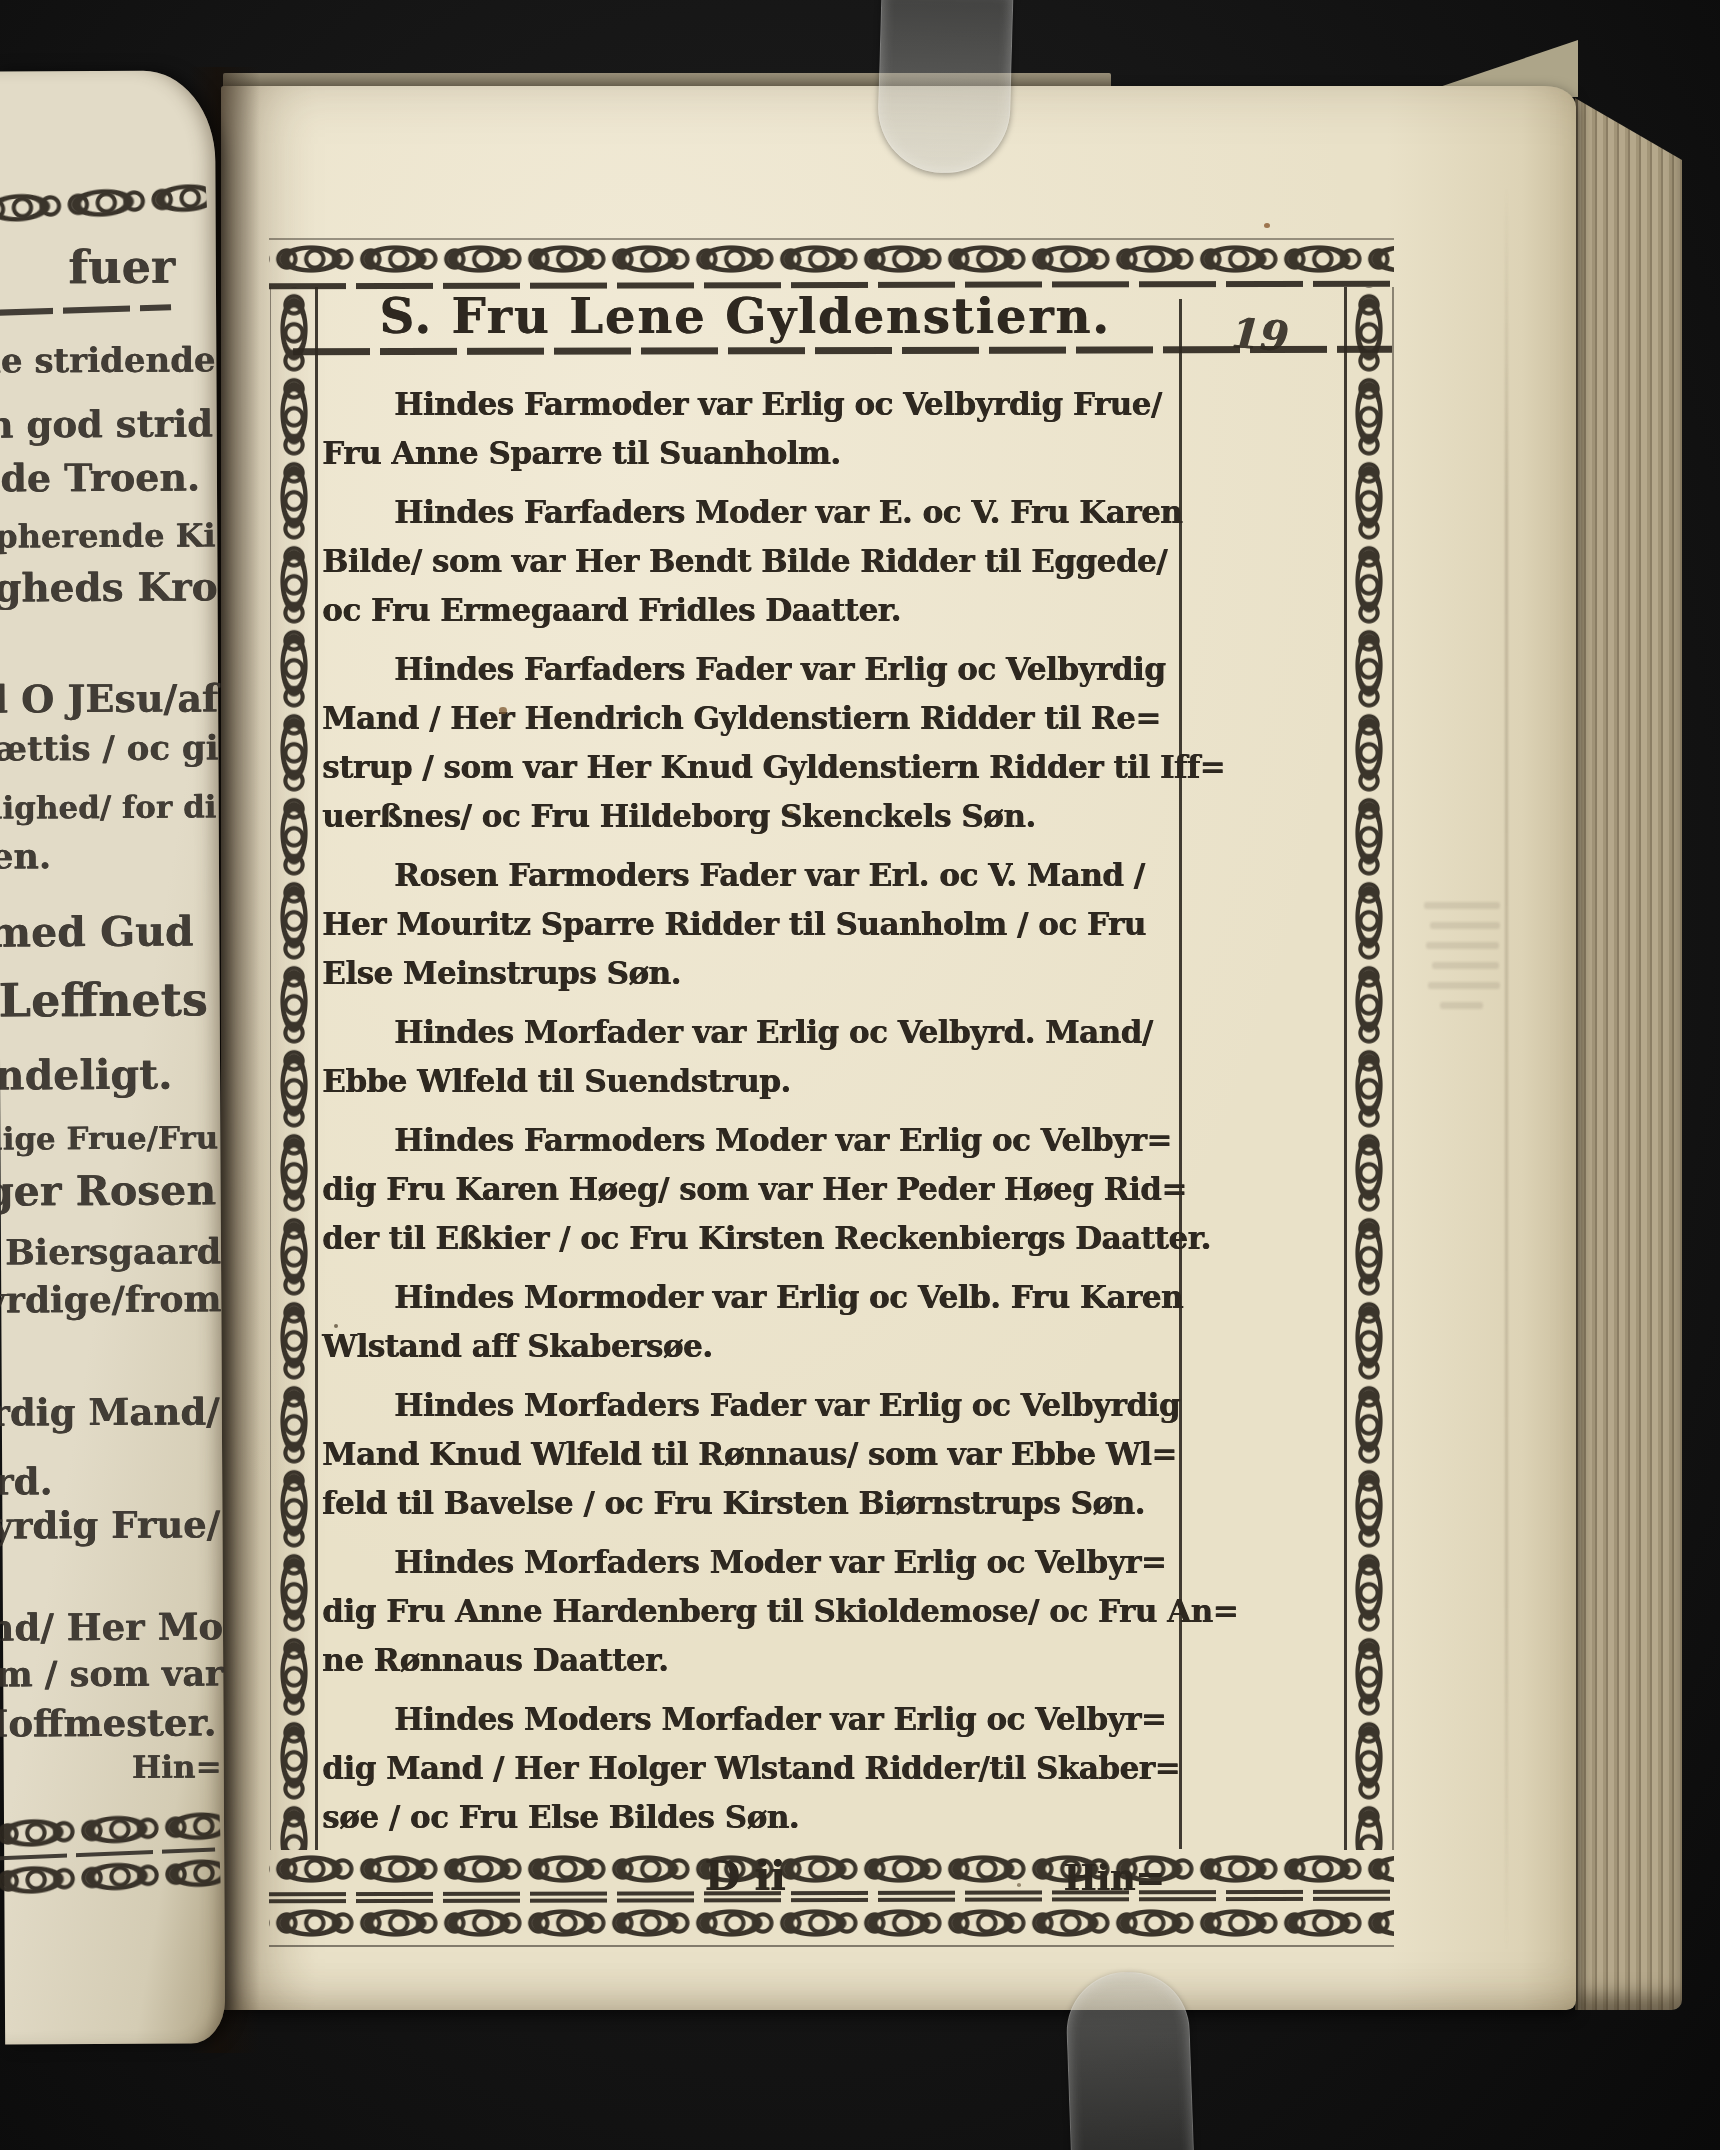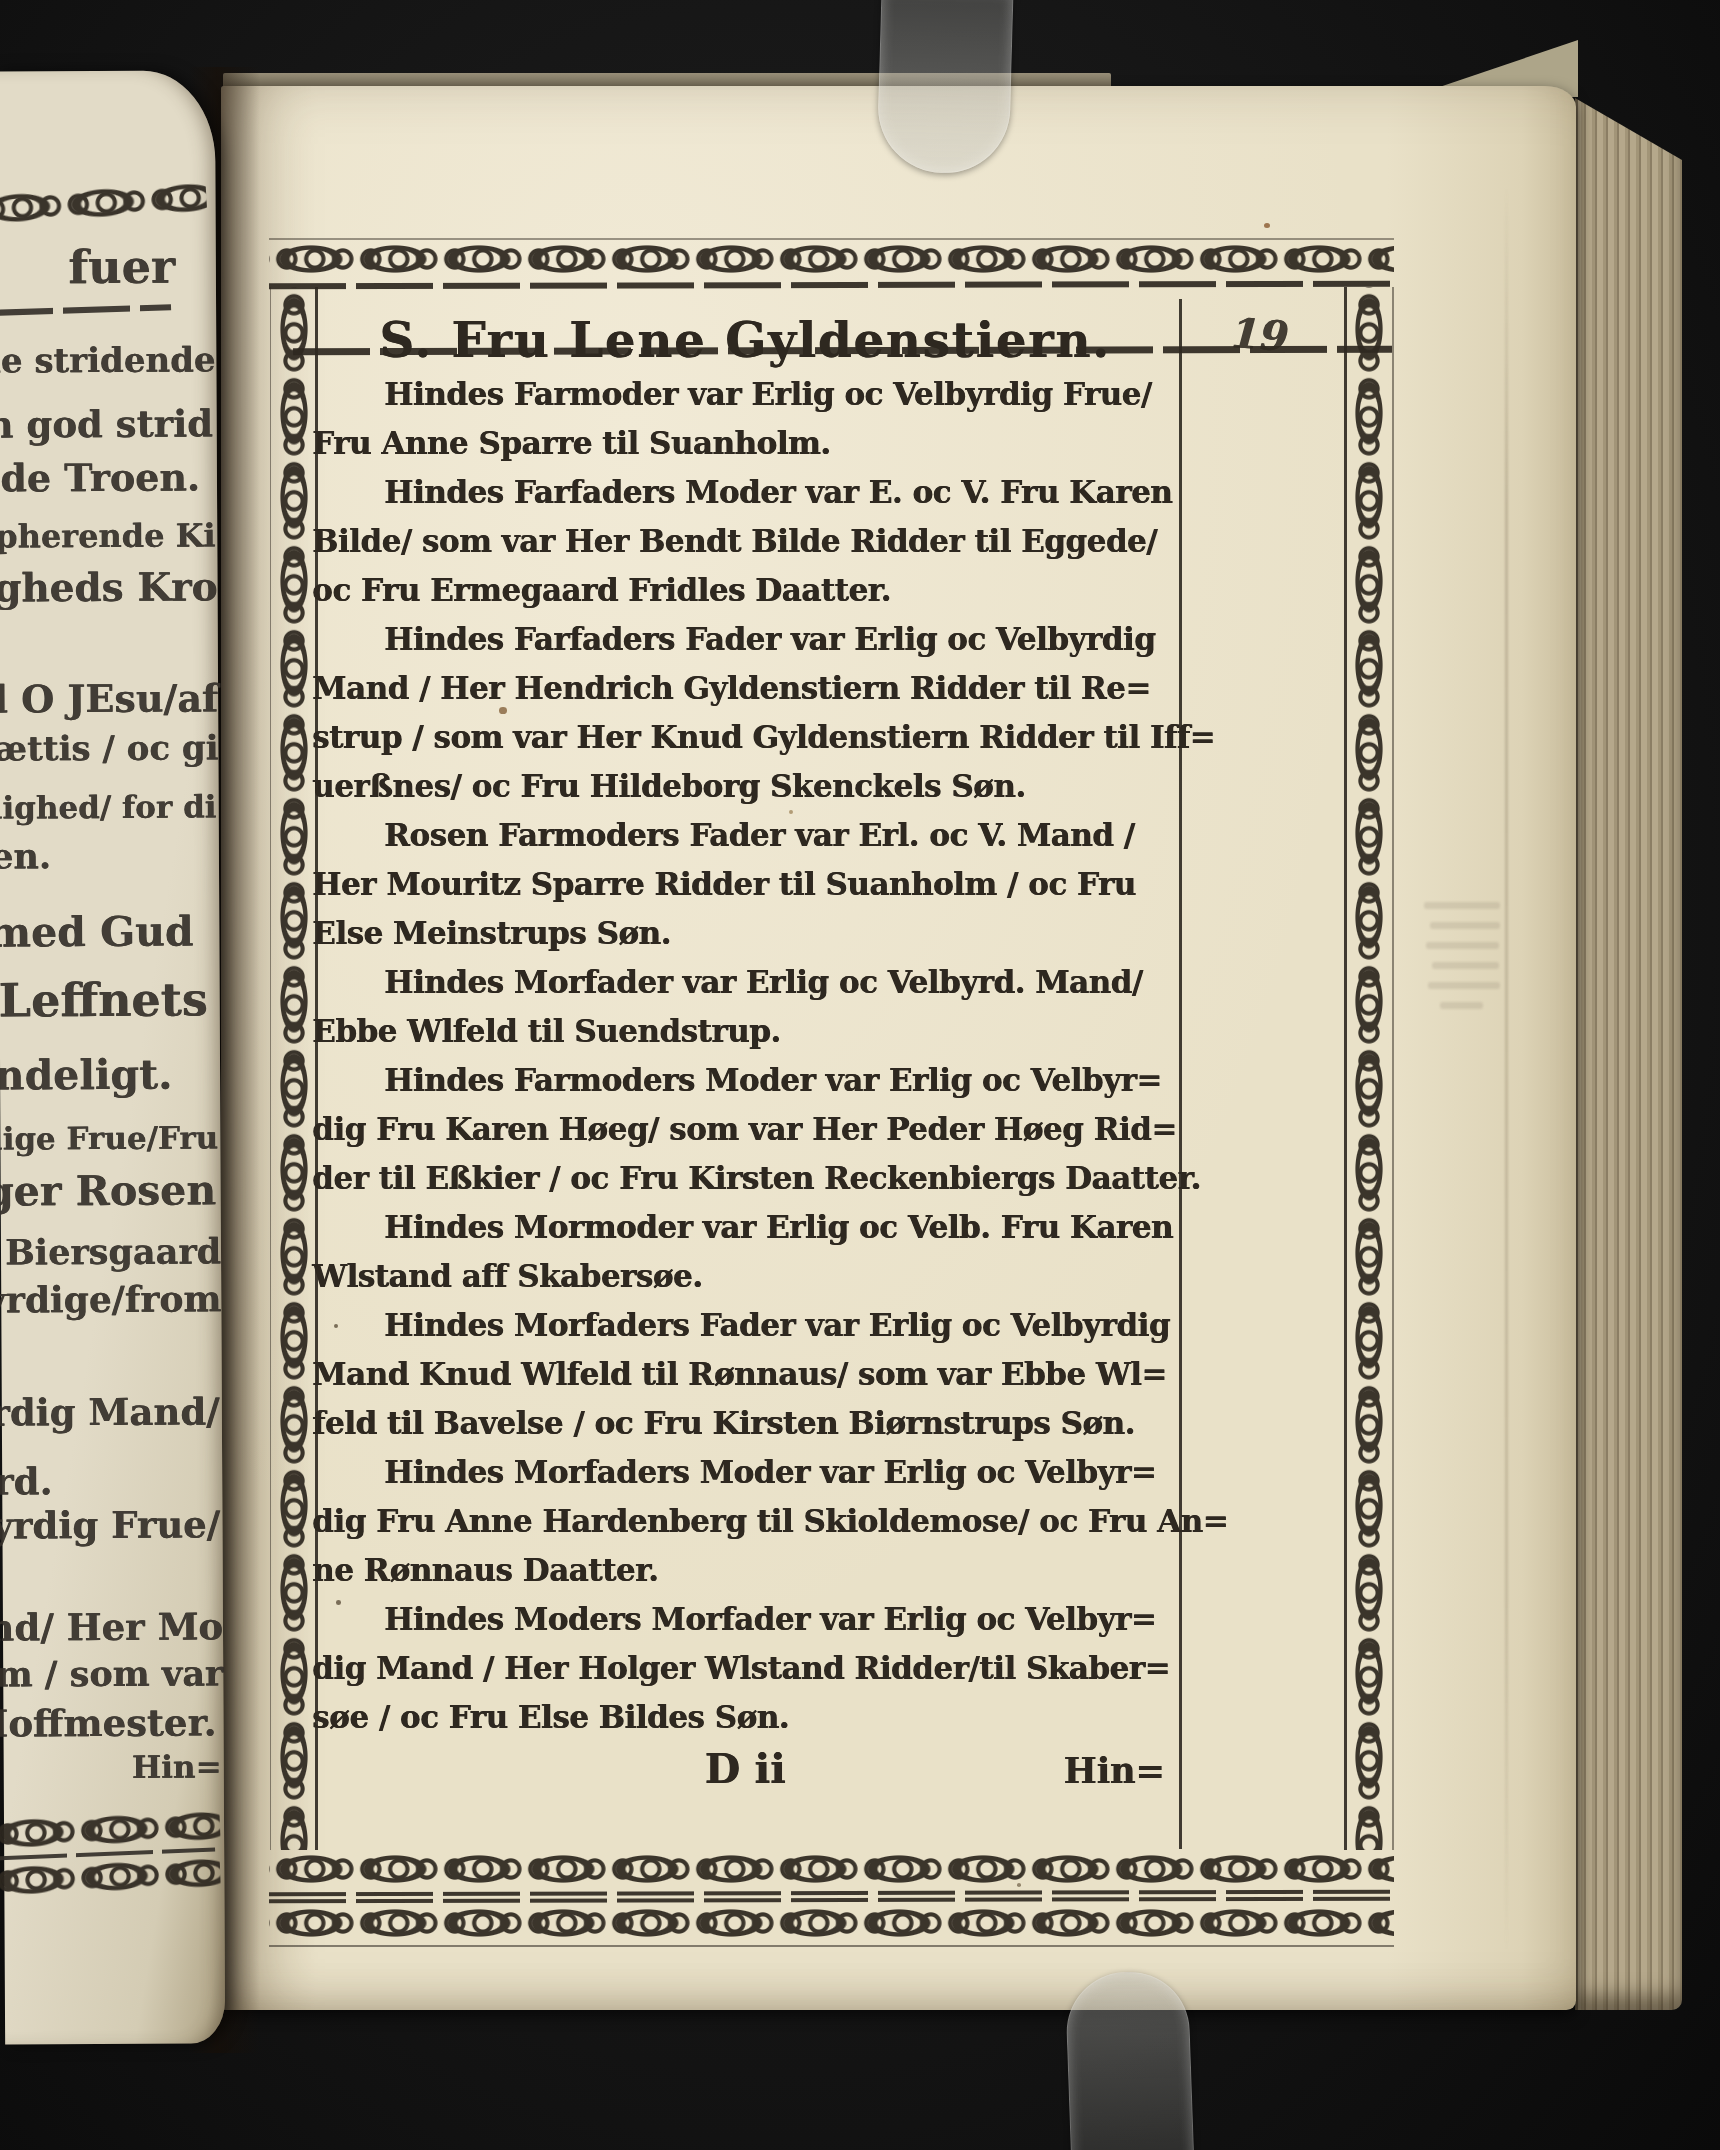--- a/index.html
+++ b/index.html
@@ -58,29 +58,29 @@
   .rule{background:var(--ink);opacity:.9;}
   .dashes{
     background:repeating-linear-gradient(90deg, var(--ink) 0 77px, rgba(0,0,0,0) 77px 87px);
     transform:skewY(-.12deg);opacity:.92;
   }
 
   
   .bl{font-weight:700;color:var(--ink);text-shadow:0.6px 0 0 currentColor;}
   .title{
     left:91px;top:202px;width:866px;text-align:center;
-    font-size:48px;letter-spacing:1.9px;white-space:pre;margin-top:24px;
+    font-size:48px;letter-spacing:1.9px;white-space:pre;
   }
   .pagenum{
     left:979px;top:225px;width:120px;text-align:center;
     font-size:41px;font-style:italic;transform:rotate(4deg);opacity:.88;
   }
   .body-col{left:91px;top:284px;width:866px;}
   .para{
-    margin:0;white-space:pre;text-indent:72px;
+    margin:10px;white-space:pre;text-indent:72px;
     font-size:31px;line-height:49px;letter-spacing:-0.5px;
     font-weight:700;color:var(--ink);text-shadow:0.6px 0 0 currentColor;
   }
   .sig-row{position:relative;height:53px;margin-top:2.9px;}
   .sig{position:absolute;left:0;width:100%;text-align:center;font-size:41px;}
   .catch{position:absolute;right:13.4px;top:4.8px;font-size:35px;}
 
   
   .left-page{
     position:absolute;left:0;top:71px;width:220px;height:1973px;

